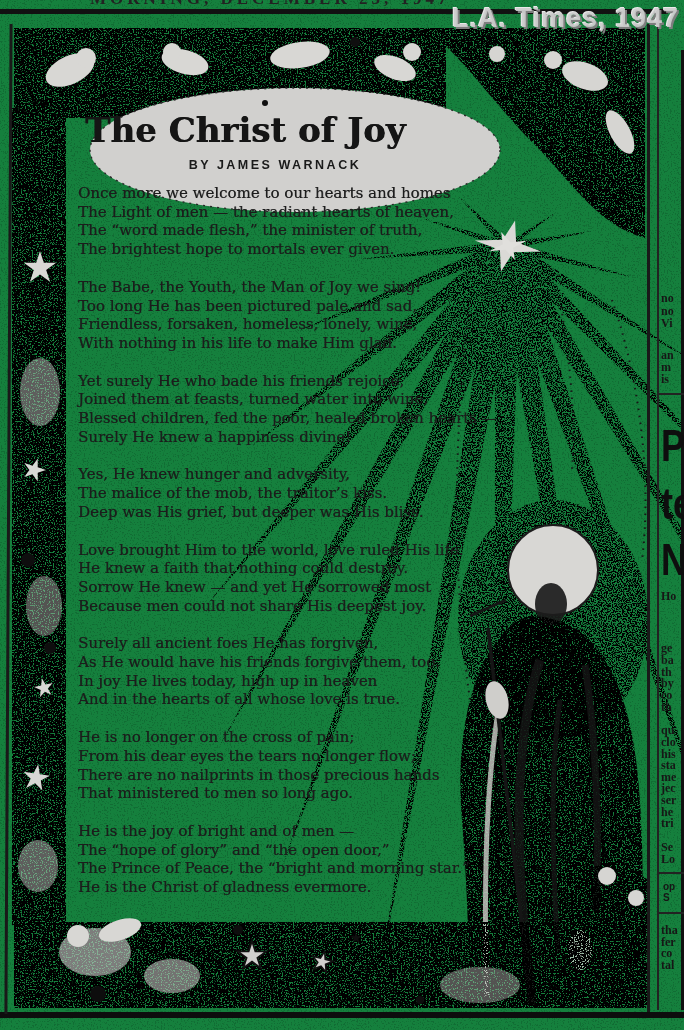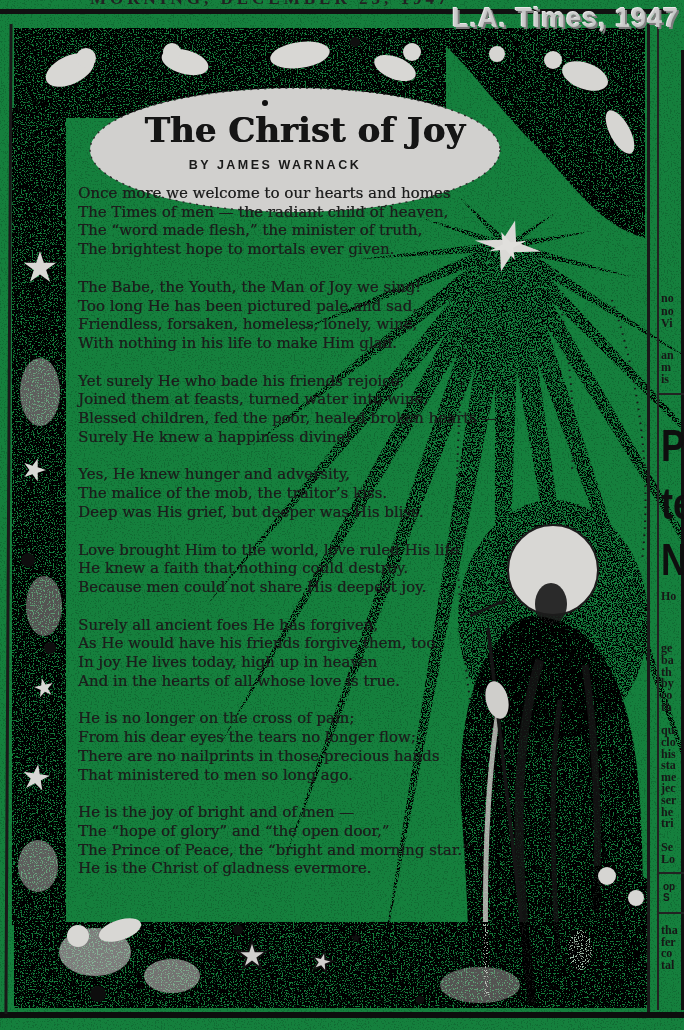--- a/index.html
+++ b/index.html
@@ -31,21 +31,21 @@
   .watermark{
     position:absolute;right:5px;top:3px;z-index:5;
     font:bold 27px "Liberation Sans", sans-serif;
     color:rgba(205,205,205,.92);
     text-shadow:2px 2px 0 #7e7e7e,-1px -1px 0 #e9e9e9;
     letter-spacing:1px;white-space:nowrap;
   }
   
   .title{
     position:absolute;left:85px;top:110px;width:380px;z-index:4;
-    text-align:right;
+    text-align:left;
     font:bold 34px "DejaVu Serif", serif;
     letter-spacing:0px;color:#151515;
     text-shadow:.6px 0 0 #151515;
   }
   .byline{
     position:absolute;left:85px;top:158px;width:380px;z-index:4;
     text-align:center;
     font:bold 12.5px "Liberation Sans", sans-serif;
     letter-spacing:2.5px;color:#1a1a1a;
   }
@@ -226,21 +226,21 @@
     <span>MORNING, DECEMBER 25, 1947</span>
   </div>
   <div class="watermark">L.A. Times, 1947</div>
 
   <div class="title">The Christ of Joy</div>
   <div class="byline">BY JAMES WARNACK</div>
 
   <div class="poem">
     <p class="stanza">
       <span class="pl">Once more we welcome to our hearts and homes</span>
-      <span class="pl">The Times of men — the radiant child of heaven,</span>
+      <span class="pl">The Light of men — the radiant hearts of heaven,</span>
       <span class="pl">The “word made flesh,” the minister of truth,</span>
       <span class="pl">The brightest hope to mortals ever given.</span>
     </p>
     <p class="stanza">
       <span class="pl">The Babe, the Youth, the Man of Joy we sing!</span>
       <span class="pl">Too long He has been pictured pale and sad,</span>
       <span class="pl">Friendless, forsaken, homeless, lonely, wine,</span>
       <span class="pl">With nothing in his life to make Him glad.</span>
     </p>
     <p class="stanza">
@@ -250,20 +250,21 @@
       <span class="pl">Surely He knew a happiness divine!</span>
     </p>
     <p class="stanza">
       <span class="pl">Yes, He knew hunger and adversity,</span>
       <span class="pl">The malice of the mob, the traitor’s kiss.</span>
       <span class="pl">Deep was His grief, but deeper was His bliss.</span>
     </p>
     <p class="stanza">
       <span class="pl">Love brought Him to the world, love ruled His life.</span>
       <span class="pl">He knew a faith that nothing could destroy.</span>
+      <span class="pl">Sorrow He knew — and yet He sorrowed most</span>
       <span class="pl">Because men could not share His deepest joy.</span>
     </p>
     <p class="stanza">
       <span class="pl">Surely all ancient foes He has forgiven,</span>
       <span class="pl">As He would have his friends forgive them, too.</span>
       <span class="pl">In joy He lives today, high up in heaven</span>
       <span class="pl">And in the hearts of all whose love is true.</span>
     </p>
     <p class="stanza">
       <span class="pl">He is no longer on the cross of pain;</span>

